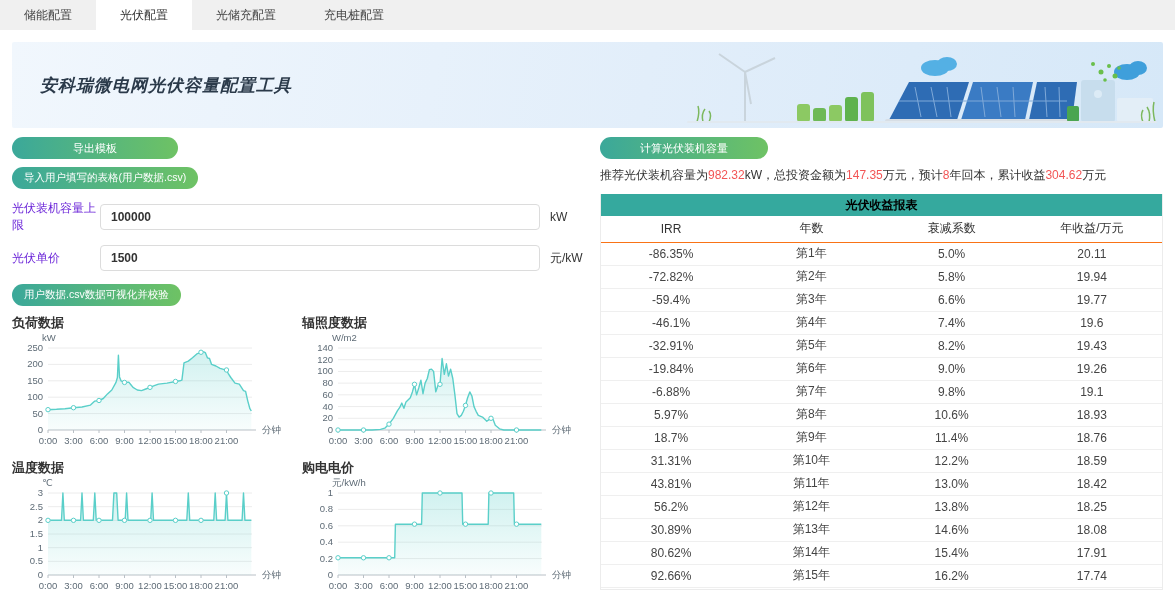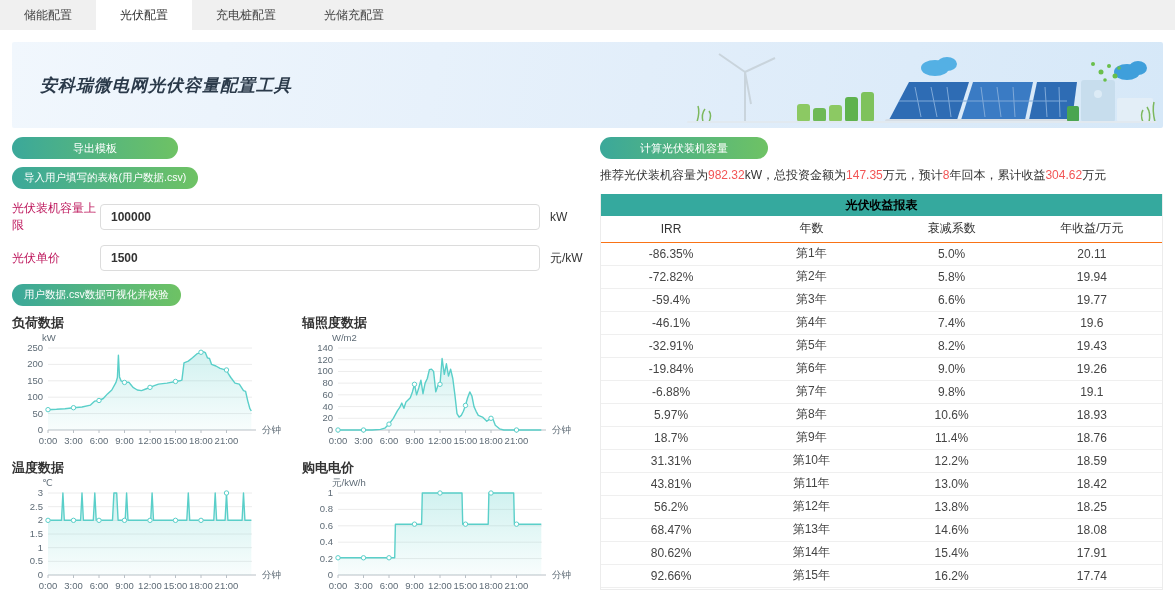--- a/index.html
+++ b/index.html
@@ -17,21 +17,21 @@
   .banner-art { position:absolute; right:6px; top:0; }
   .left-col { position:absolute; left:12px; top:137px; width:578px; }
   .right-col { position:absolute; left:600px; top:137px; width:563px; }
   .pill { display:block; border:none; height:22px; border-radius:11px;
     background:linear-gradient(90deg,#3ba89a,#6ec264); color:#fff; font-size:11px;
     cursor:pointer; margin-bottom:8px; padding:0 12px; text-align:center;
     font-family:inherit; }
   .pill.w166 { width:166px; }
   .pill.w168 { width:168px; }
   .field-row { display:flex; align-items:center; margin-top:11px; }
-  .field-row label { width:88px; font-size:12px; color:#be185d; flex:none; }
+  .field-row label { width:88px; font-size:12px; color:#6d28d9; flex:none; }
   .field-row input { width:440px; height:26px; border:1px solid #dcdcdc;
     border-radius:4px; padding:0 10px; font-size:12px; font-weight:bold; color:#333;
     font-family:inherit; outline:none; }
   .field-row .unit { font-size:12px; color:#333; margin-left:10px; }
   .viz-btn { margin-top:13px; }
   .charts { display:grid; grid-template-columns:288px 288px; grid-column-gap:2px;
     grid-row-gap:2px; margin-top:6px; }
   .chart-title { font-size:13px; font-weight:bold; color:#333; height:18px; }
   .chart-svg { display:block; }
   .summary { font-size:12px; color:#333; margin:6px 0 11px 0; line-height:16px; }
@@ -46,22 +46,22 @@
   tbody td { height:23px; font-size:12px; color:#444; text-align:center;
     border-bottom:1px solid #efefef; }
   svg text { font-family:"Liberation Sans","DejaVu Sans",sans-serif; }
 </style>
 </head>
 <body>
 
 <div class="tabbar">
   <div class="tab">储能配置</div>
   <div class="tab active">光伏配置</div>
+  <div class="tab">光储充配置</div>
   <div class="tab">充电桩配置</div>
-  <div class="tab">光储充配置</div>
 </div>
 
 <div class="banner">
   <div class="banner-title">安科瑞微电网光伏容量配置工具</div>
   <svg class="banner-art" width="500" height="86" viewBox="0 0 500 86">
 
     <g stroke="#c9d4dc" stroke-width="2" fill="none">
       <line x1="88" y1="80" x2="88" y2="30"></line>
       <line x1="88" y1="30" x2="62" y2="12"></line>
       <line x1="88" y1="30" x2="118" y2="16"></line>
@@ -440,21 +440,21 @@
             <td>13.0%</td>
             <td>18.42</td>
           </tr>
           <tr>
             <td>56.2%</td>
             <td>第12年</td>
             <td>13.8%</td>
             <td>18.25</td>
           </tr>
           <tr>
-            <td>68.47%</td>
+            <td>30.89%</td>
             <td>第13年</td>
             <td>14.6%</td>
             <td>18.08</td>
           </tr>
           <tr>
             <td>80.62%</td>
             <td>第14年</td>
             <td>15.4%</td>
             <td>17.91</td>
           </tr>

